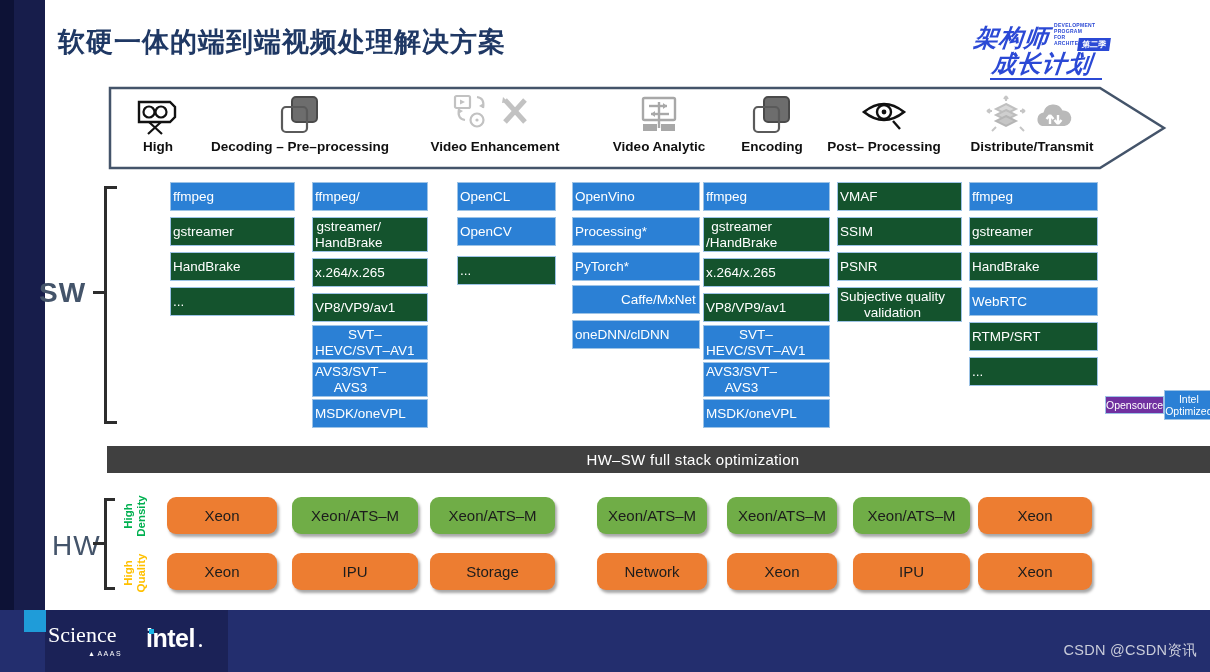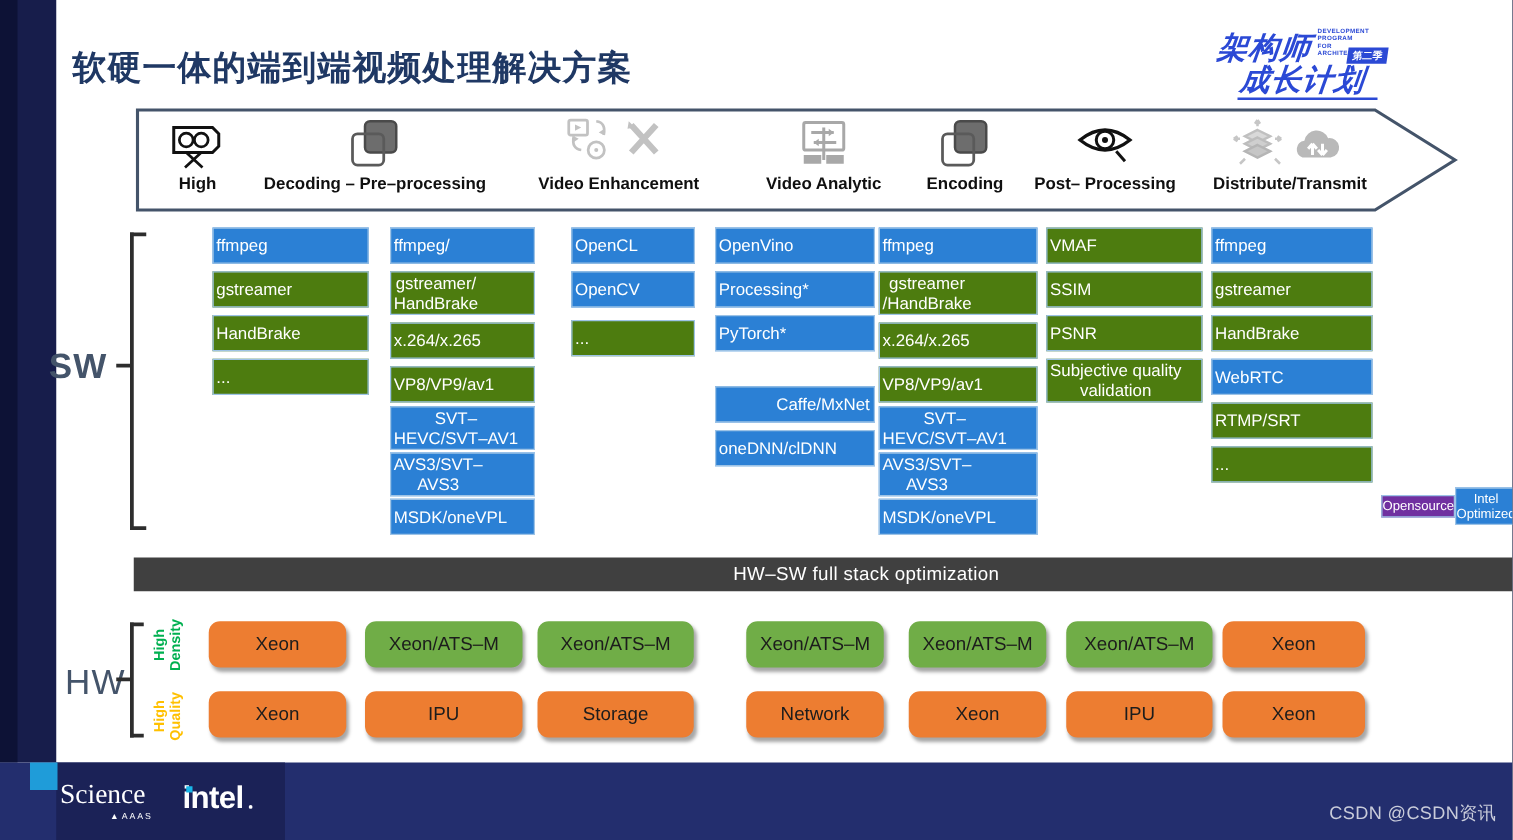--- a/index.html
+++ b/index.html
@@ -9,21 +9,21 @@
     background:#ffffff; font-family:"Liberation Sans", sans-serif;
   }
   
   .left-stripe { position:absolute; left:0; top:0; width:45px; height:610px; background:#171d4b; }
   .left-stripe-inner { position:absolute; left:0; top:0; width:14px; height:610px; background:#0d1236; }
   .footer-bar { position:absolute; left:0; top:610px; width:1210px; height:62px; background:#232e6e; }
   .footer-dark { position:absolute; left:45px; top:610px; width:183px; height:62px; background:#1b2257; }
   .corner-square { position:absolute; left:24px; top:610px; width:22px; height:22px; background:#1f9cd9; }
 
   
-  .page-title { position:absolute; left:58px; top:36px; font-size:27px; font-weight:bold; color:#1f3864; letter-spacing:1px; }
+  .page-title { position:absolute; left:58px; top:24px; font-size:27px; font-weight:bold; color:#1f3864; letter-spacing:1px; }
 
   
   .brand { position:absolute; left:966px; top:16px; width:170px; height:70px; color:#2b49d5; }
   .brand-line1 { position:absolute; left:8px; top:6px; font-size:24px; font-weight:bold; font-style:italic; transform:skewX(-6deg); letter-spacing:1px; }
   .brand-line2 { position:absolute; left:26px; top:32px; font-size:24px; font-weight:bold; font-style:italic; transform:skewX(-6deg); letter-spacing:1px; }
   .brand-tagline { position:absolute; left:88px; top:6px; font-size:5px; line-height:6px; font-weight:bold; letter-spacing:.3px; white-space:pre-line; }
   .brand-badge { position:absolute; left:112px; top:22px; background:#2b49d5; color:#fff; font-size:8px; font-weight:bold; padding:1px 4px; transform:skewX(-8deg); }
   .brand-underline { position:absolute; left:24px; top:62px; width:112px; height:2px; background:#2b49d5; }
 
   
@@ -39,21 +39,21 @@
 
   
   .sw-col { position:absolute; top:182px; display:flex; flex-direction:column; }
   .swbox {
     border:1.5px solid #9dc3e6; color:#ffffff; min-height:29px;
     display:flex; align-items:center; text-align:center;
     font-size:13.5px; line-height:15.5px; white-space:pre-line; padding:1px 2px; margin-top:6px;
   }
   .sw-col .swbox:first-child { margin-top:0; }
   .swbox.intel { background:#2b80d5; }
-  .swbox.opensource { background:#4d7c0f; }
+  .swbox.opensource { background:#14532d; }
 
   
   .legend { position:absolute; left:1105px; top:390px; width:100px; display:flex; flex-direction:row; align-items:center; }
   .legend-item {
     color:#fff; border:1px solid #9dc3e6; text-align:center; width:96px;
     font-size:10.5px; line-height:12px; white-space:pre-line; padding:2px 0; margin-top:0;
   }
   .legend-item.opensource { background:#7030a0; }
   .legend-item.intel { background:#2b80d5; width:92px; }
 
@@ -257,21 +257,21 @@
     </div>
   <div class="sw-col" style="left:457px; width:99px;">
       <div class="swbox intel"><span>OpenCL</span></div>
       <div class="swbox intel"><span>OpenCV</span></div>
       <div class="swbox opensource" style="margin-top: 10px;"><span>...</span></div>
     </div>
   <div class="sw-col" style="left:572px; width:128px;">
       <div class="swbox intel"><span>OpenVino</span></div>
       <div class="swbox intel"><span>Processing*</span></div>
       <div class="swbox intel"><span>PyTorch*</span></div>
-      <div class="swbox intel" style="margin-top: 28px; padding-left: 48px;"><span>Caffe/MxNet</span></div>
+      <div class="swbox intel" style="margin-top: 4px; padding-left: 48px;"><span>Caffe/MxNet</span></div>
       <div class="swbox intel"><span>oneDNN/clDNN</span></div>
     </div>
   <div class="sw-col" style="left:703px; width:127px;">
       <div class="swbox intel"><span>ffmpeg</span></div>
       <div class="swbox opensource"><span>gstreamer
 /HandBrake</span></div>
       <div class="swbox opensource"><span>x.264/x.265</span></div>
       <div class="swbox opensource"><span>VP8/VP9/av1</span></div>
       <div class="swbox intel" style="margin-top: 3px;"><span>SVT–
 HEVC/SVT–AV1</span></div>

